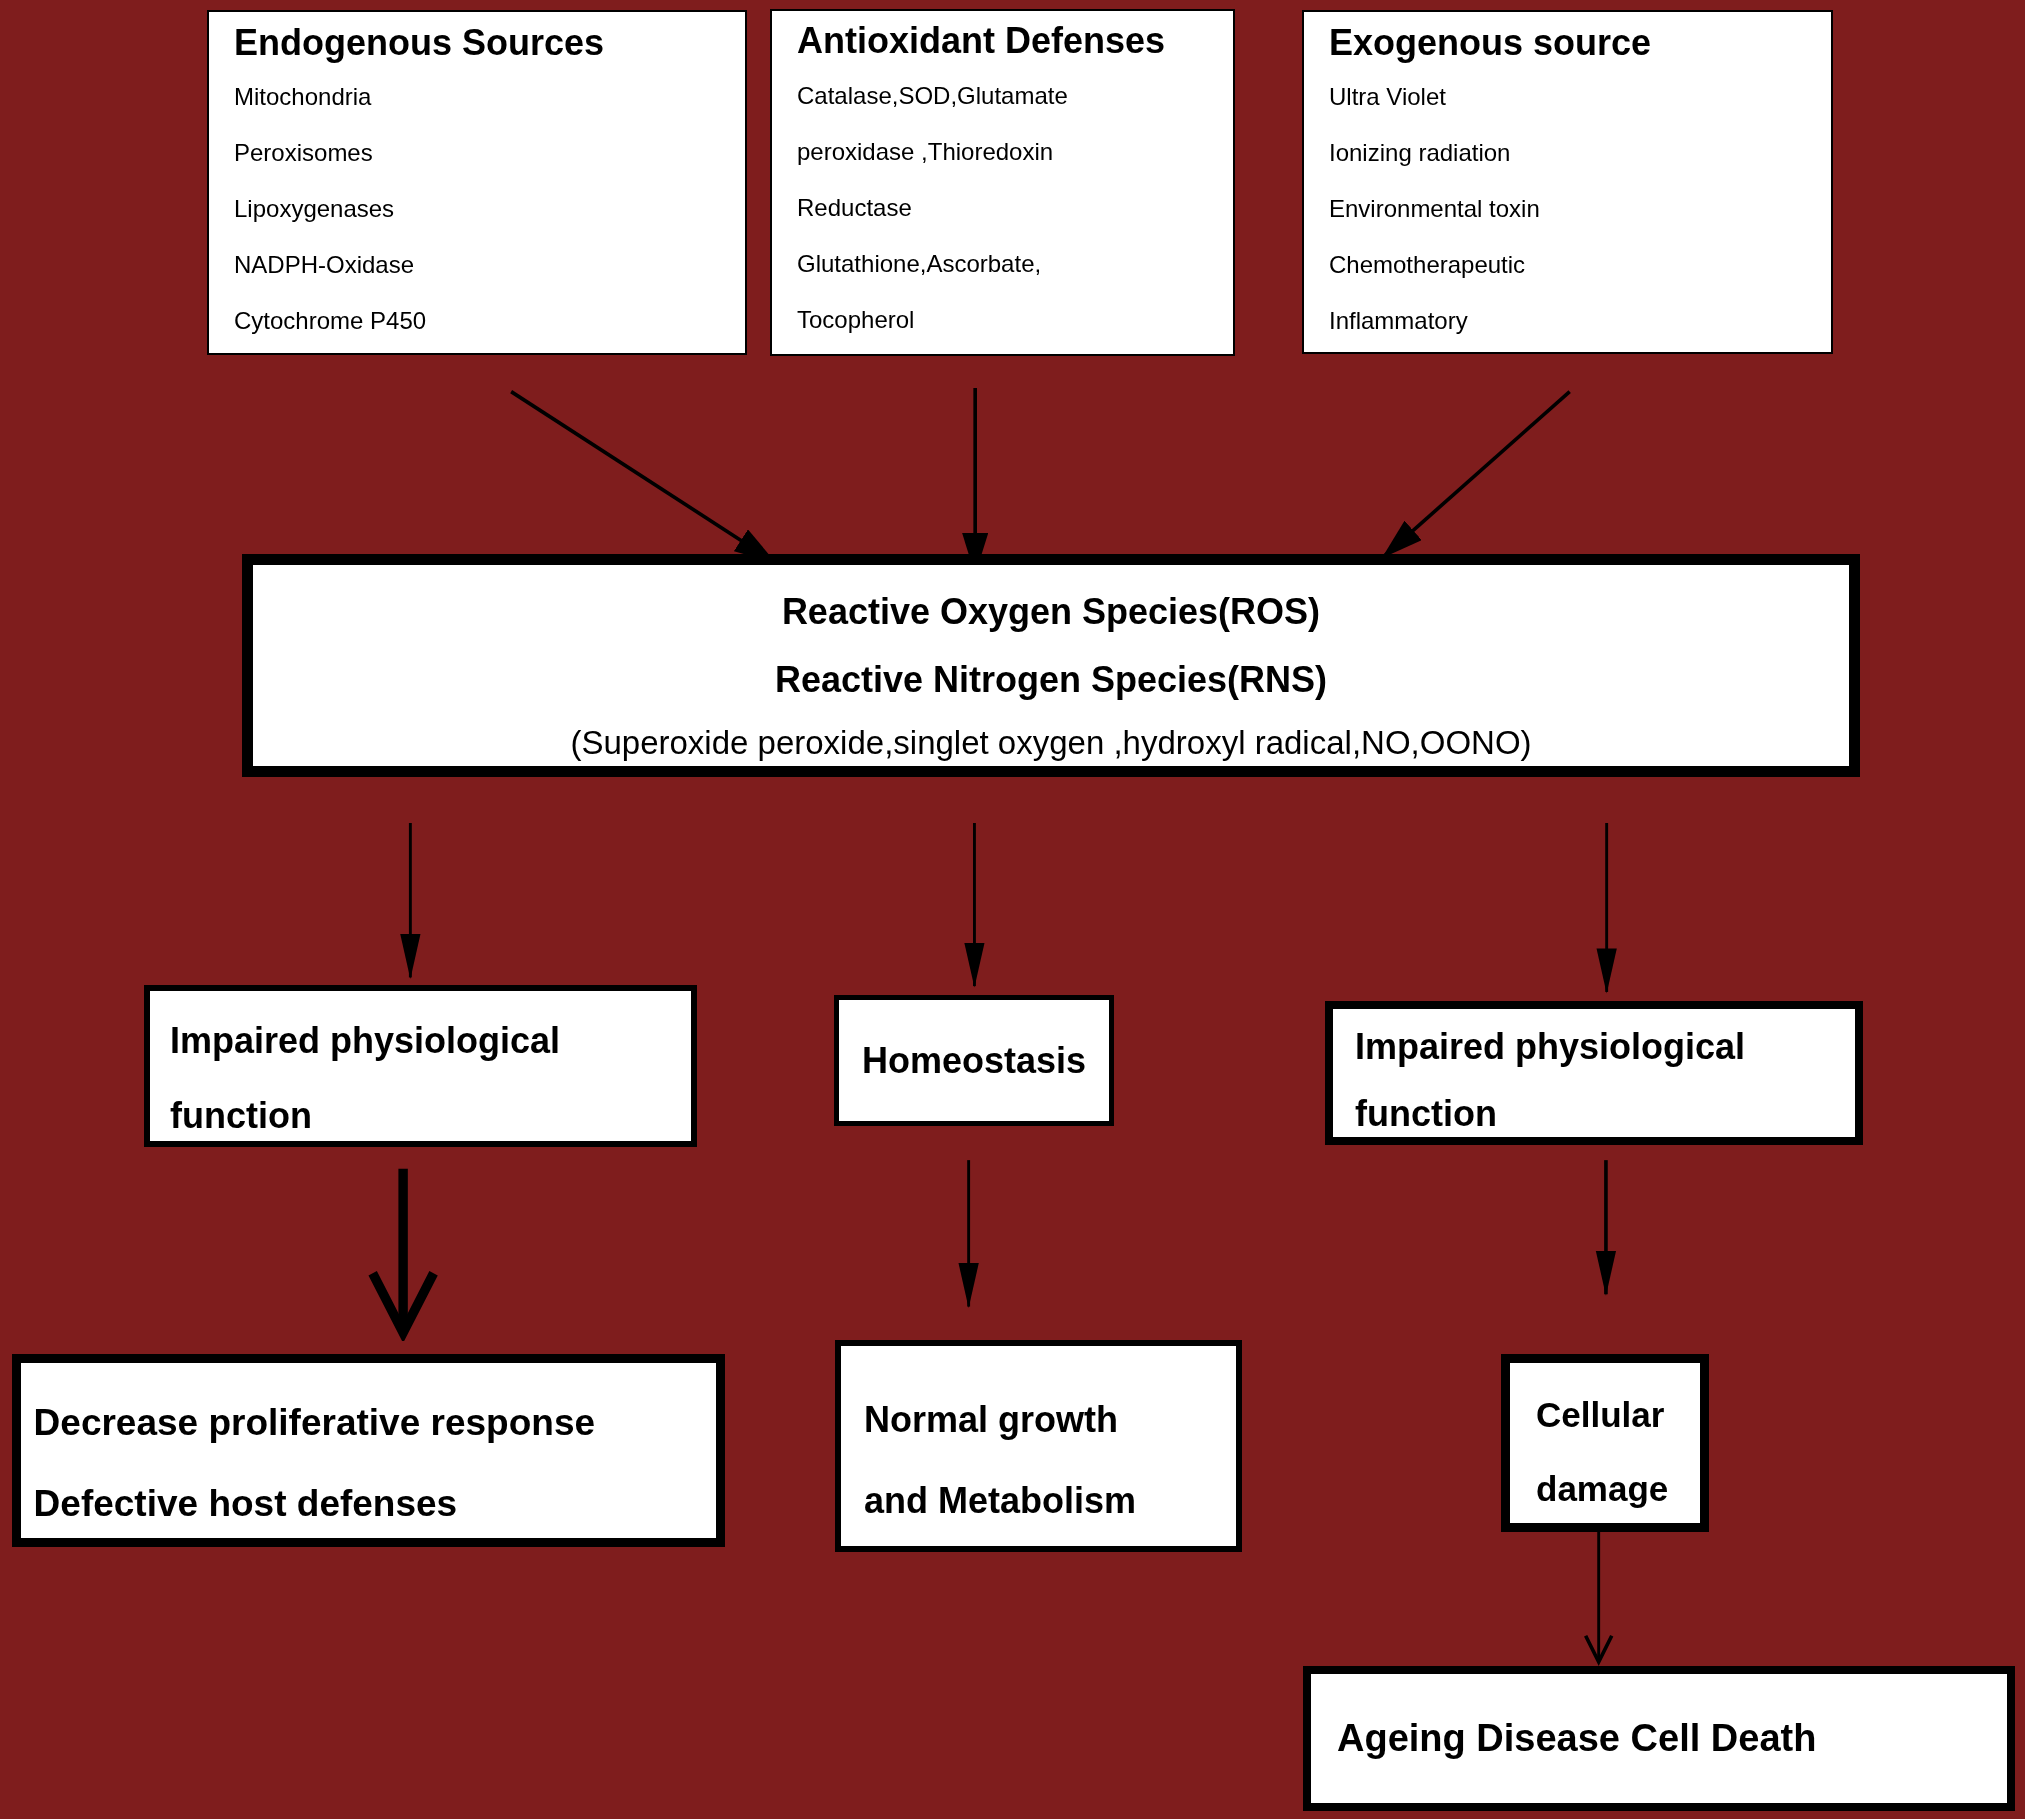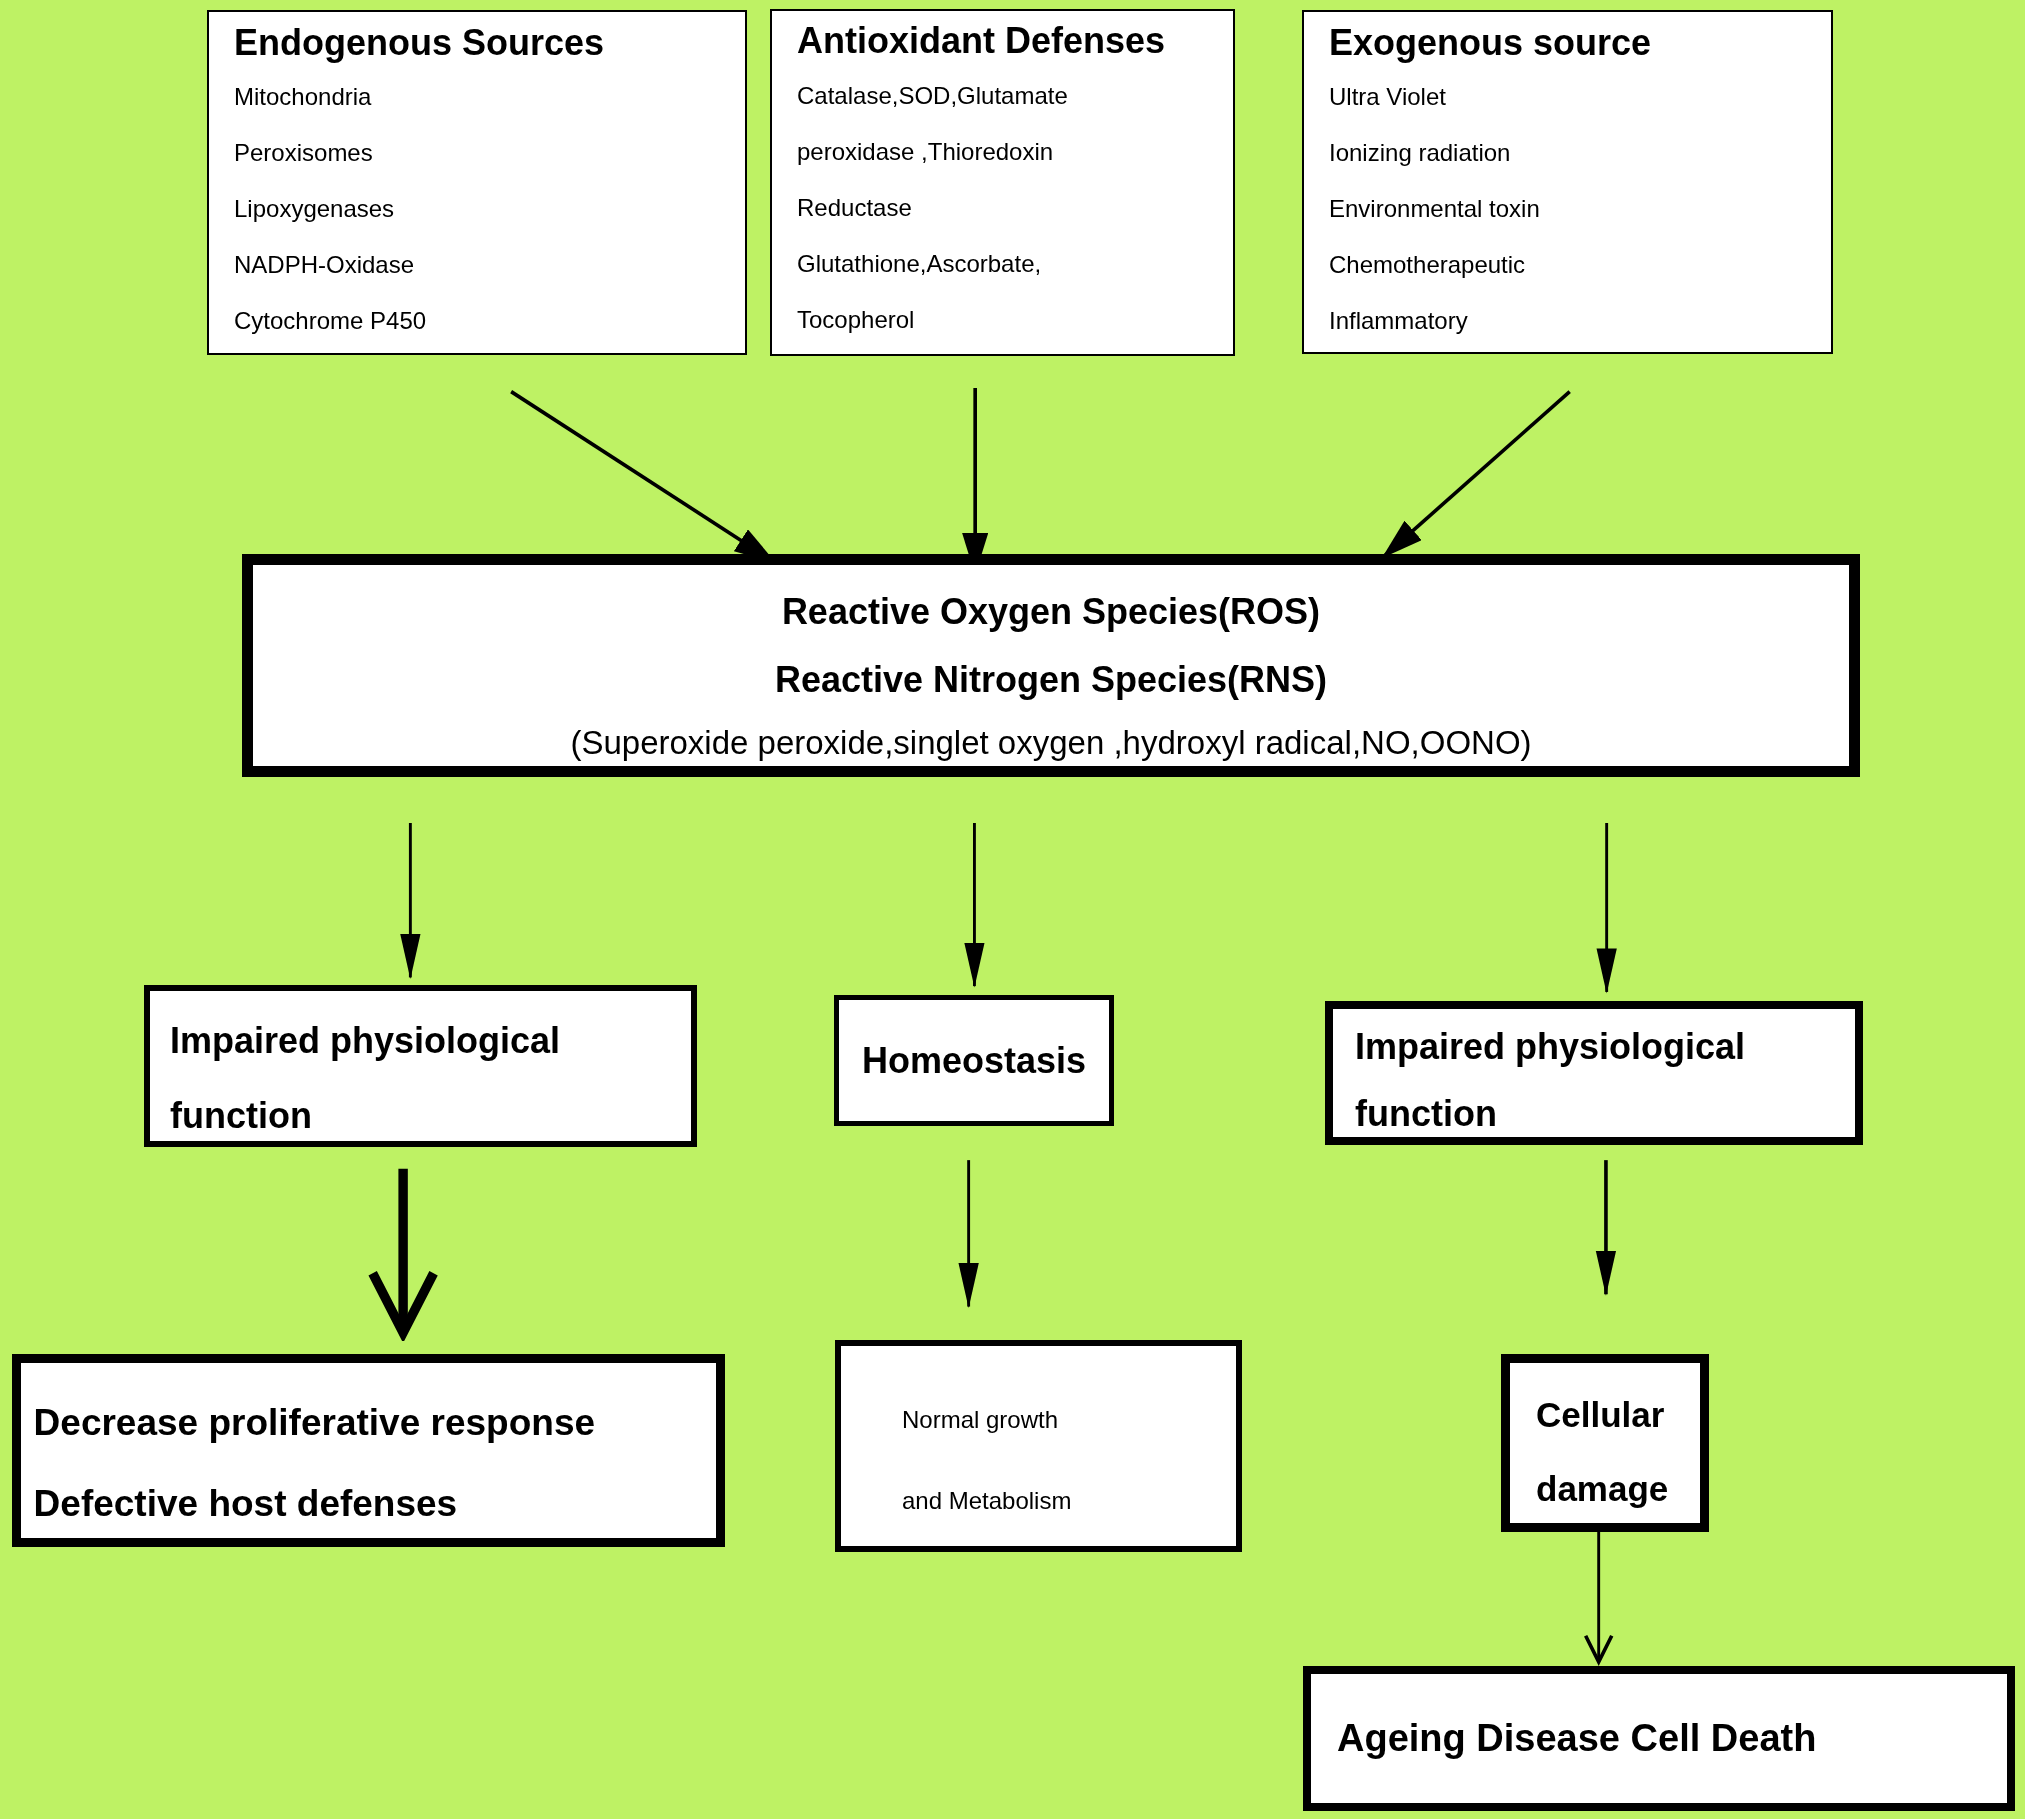--- a/index.html
+++ b/index.html
@@ -1,19 +1,19 @@
 <!DOCTYPE html>
 <html style="font-size:11.6px"><head>
 <meta charset="utf-8">
 <style>
   html,body{margin:0;padding:0;background:#ffffff;}
   .canvas{
     position:relative;
     width:2025px;height:1820px;
-    background:#bef264;
+    background:#7f1d1d;
     font-family:"Liberation Sans", sans-serif;
     color:#000;
     overflow:hidden;
   }
   .arrows{position:absolute;left:0;top:0;width:2025px;height:1820px;}
   .box{position:absolute;box-sizing:border-box;border:2.9px solid #000;background:#fff;}
 
   
   .tbox{padding:8.7px 7.3px 0 25px;}
   .btitle{font-size:36px;font-weight:bold;line-height:44px;margin-bottom:4.4px;letter-spacing:0px;}
@@ -33,21 +33,21 @@
   #b-impl .bline{font-size:36px;font-weight:bold;line-height:75px;}
   #b-homeo{left:834px;top:995px;width:280px;height:131px;border-width:5px;display:flex;align-items:center;justify-content:center;}
   #b-homeo .bline{font-size:36px;font-weight:bold;}
   #b-impr{left:1325px;top:1001px;width:538px;height:144px;border-width:8.7px;padding:4.4px 0 0 22px;}
   #b-impr .bline{font-size:36px;font-weight:bold;line-height:67px;}
 
   
   #b-decr{left:11.6px;top:1354px;width:713px;height:193px;border-width:9.4px;padding:19px 0 0 13px;}
   #b-decr .bline{font-size:37px;font-weight:bold;line-height:81px;white-space:nowrap;}
   #b-norm{left:835px;top:1340px;width:407px;height:212px;border-width:6.5px;padding:33px 0 0 23px;}
-  #b-norm .bline{font-size:24px;font-weight:normal;line-height:81px;margin-left:38px;}
+  #b-norm .bline{font-size:36px;font-weight:bold;line-height:81px;}
   #b-cell{left:1501px;top:1354px;width:208px;height:178px;border-width:9.4px;padding:14.5px 0 0 26px;}
   #b-cell .bline{font-size:35px;font-weight:bold;line-height:74px;}
   #b-age{left:1303px;top:1666px;width:712px;height:145px;border-width:8.7px;display:flex;align-items:center;padding-left:26px;}
   #b-age .bline{font-size:38px;font-weight:bold;}
 </style>
 </head>
 <body>
 
 <div class="canvas">
 

